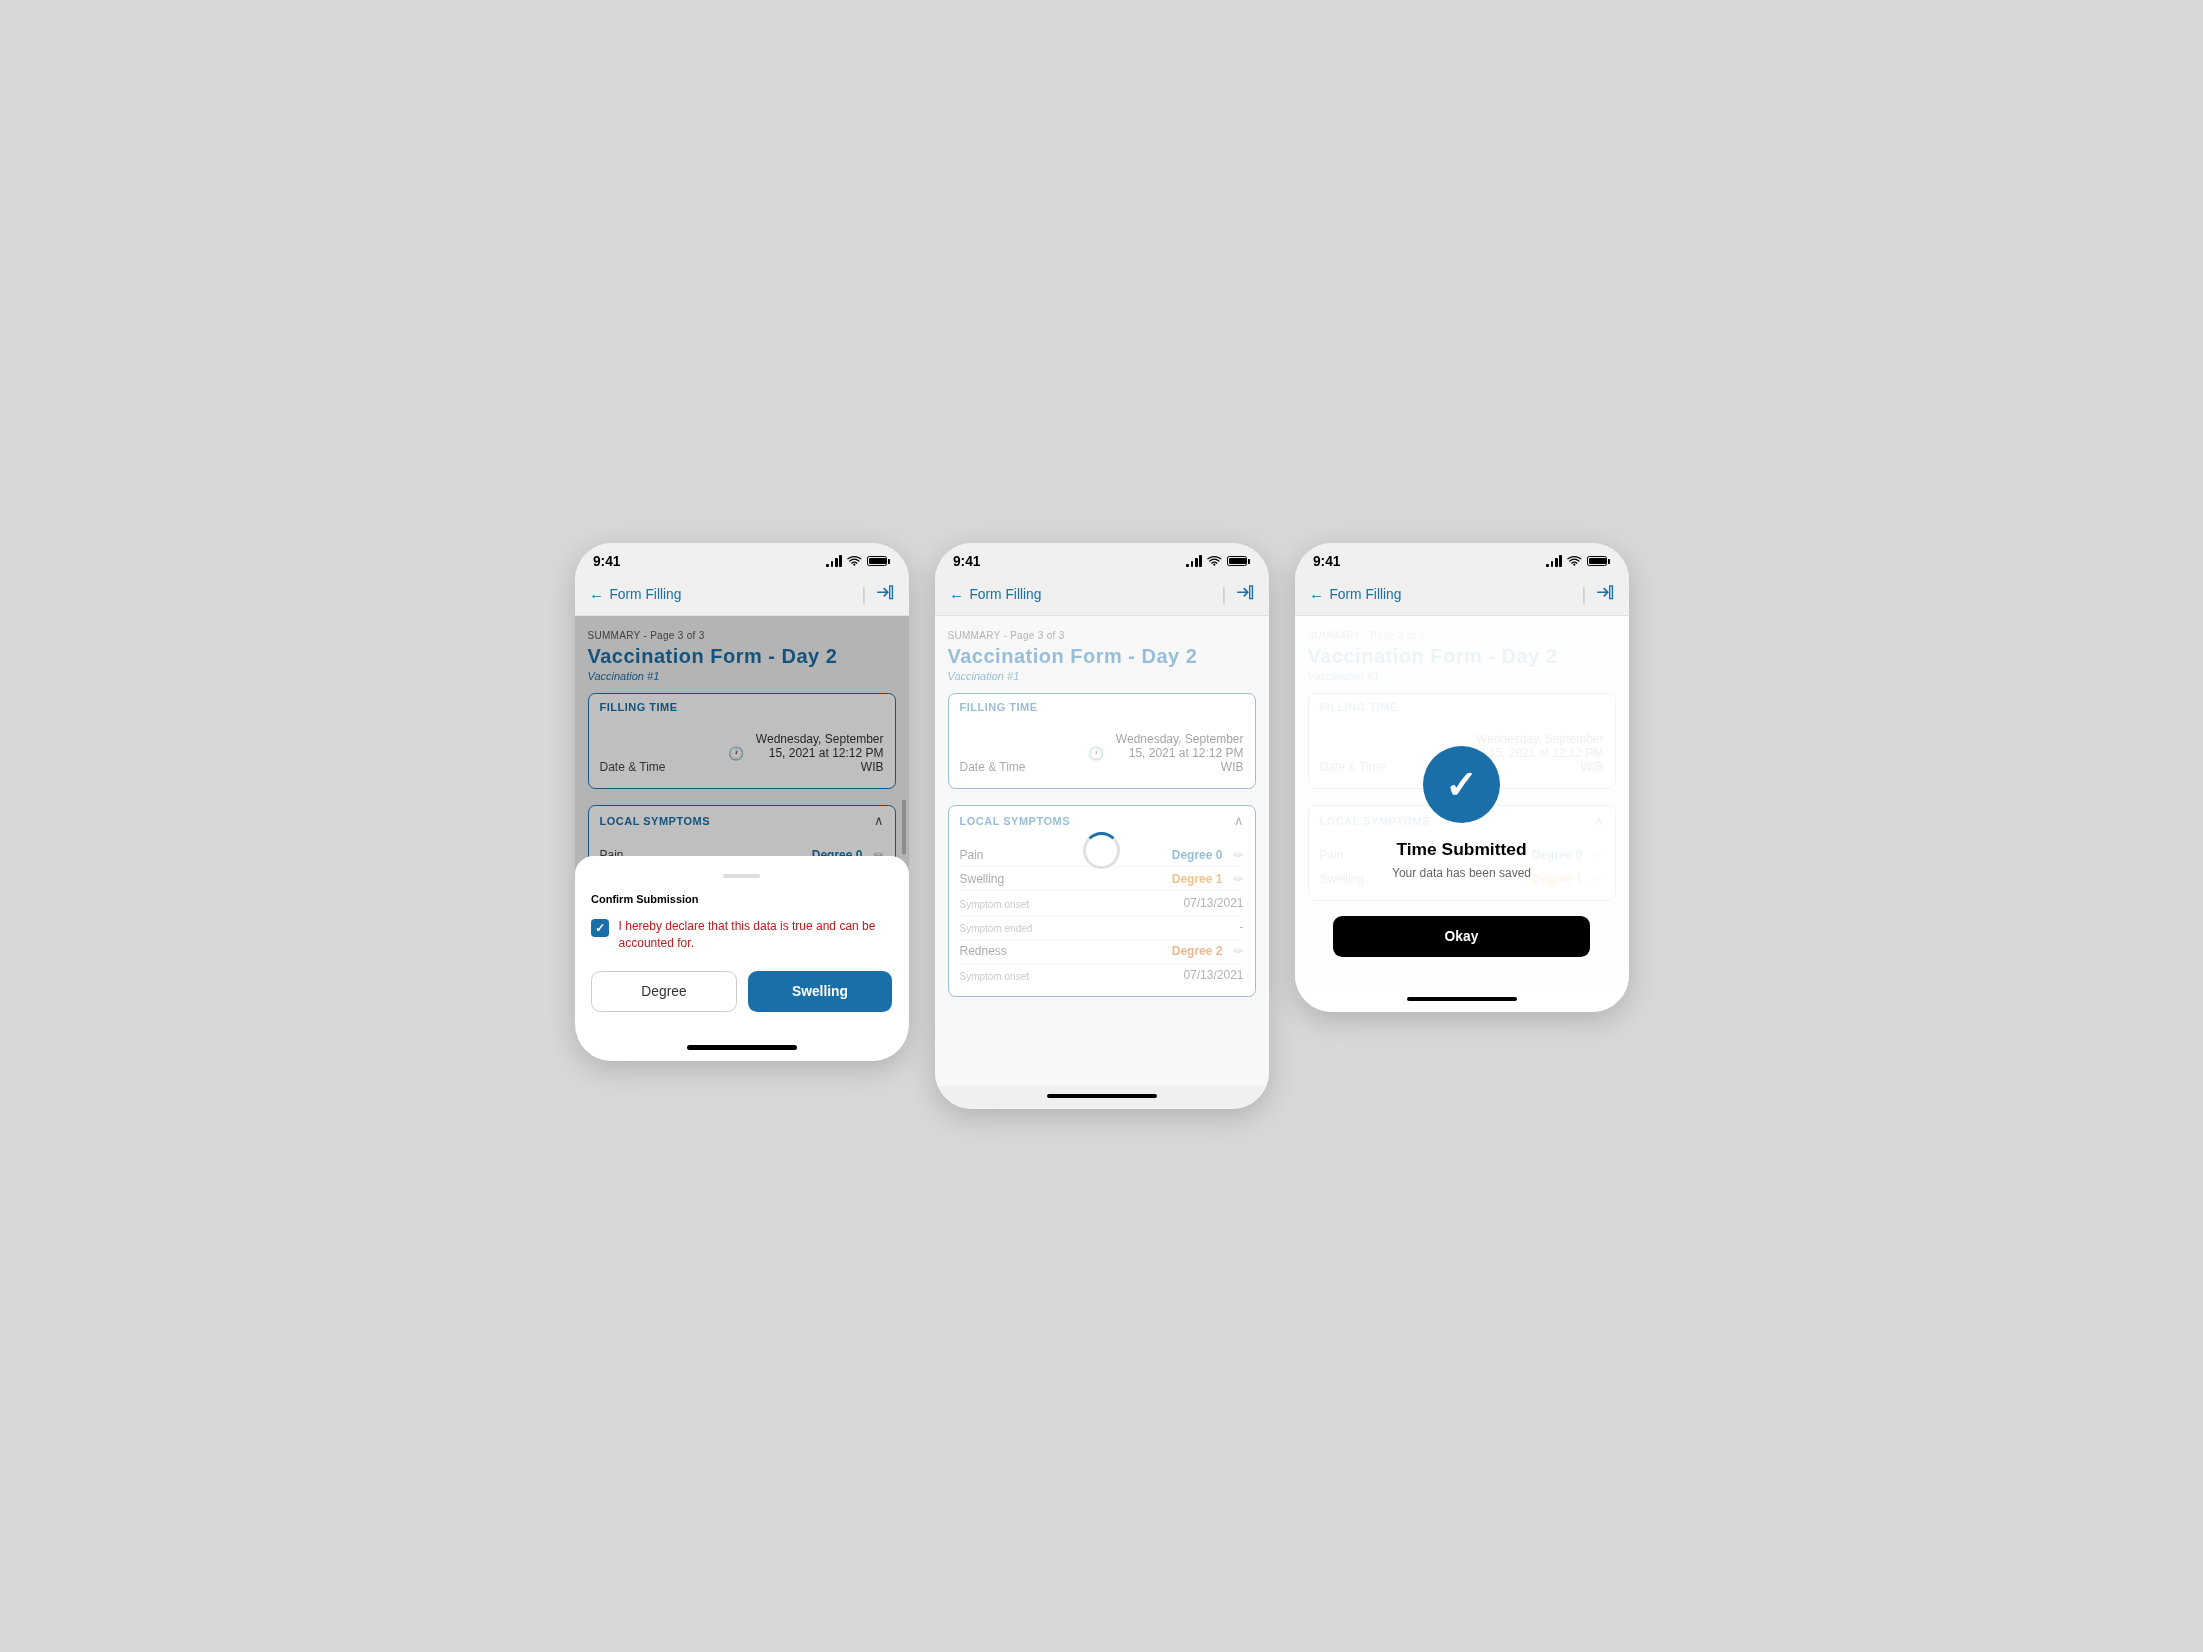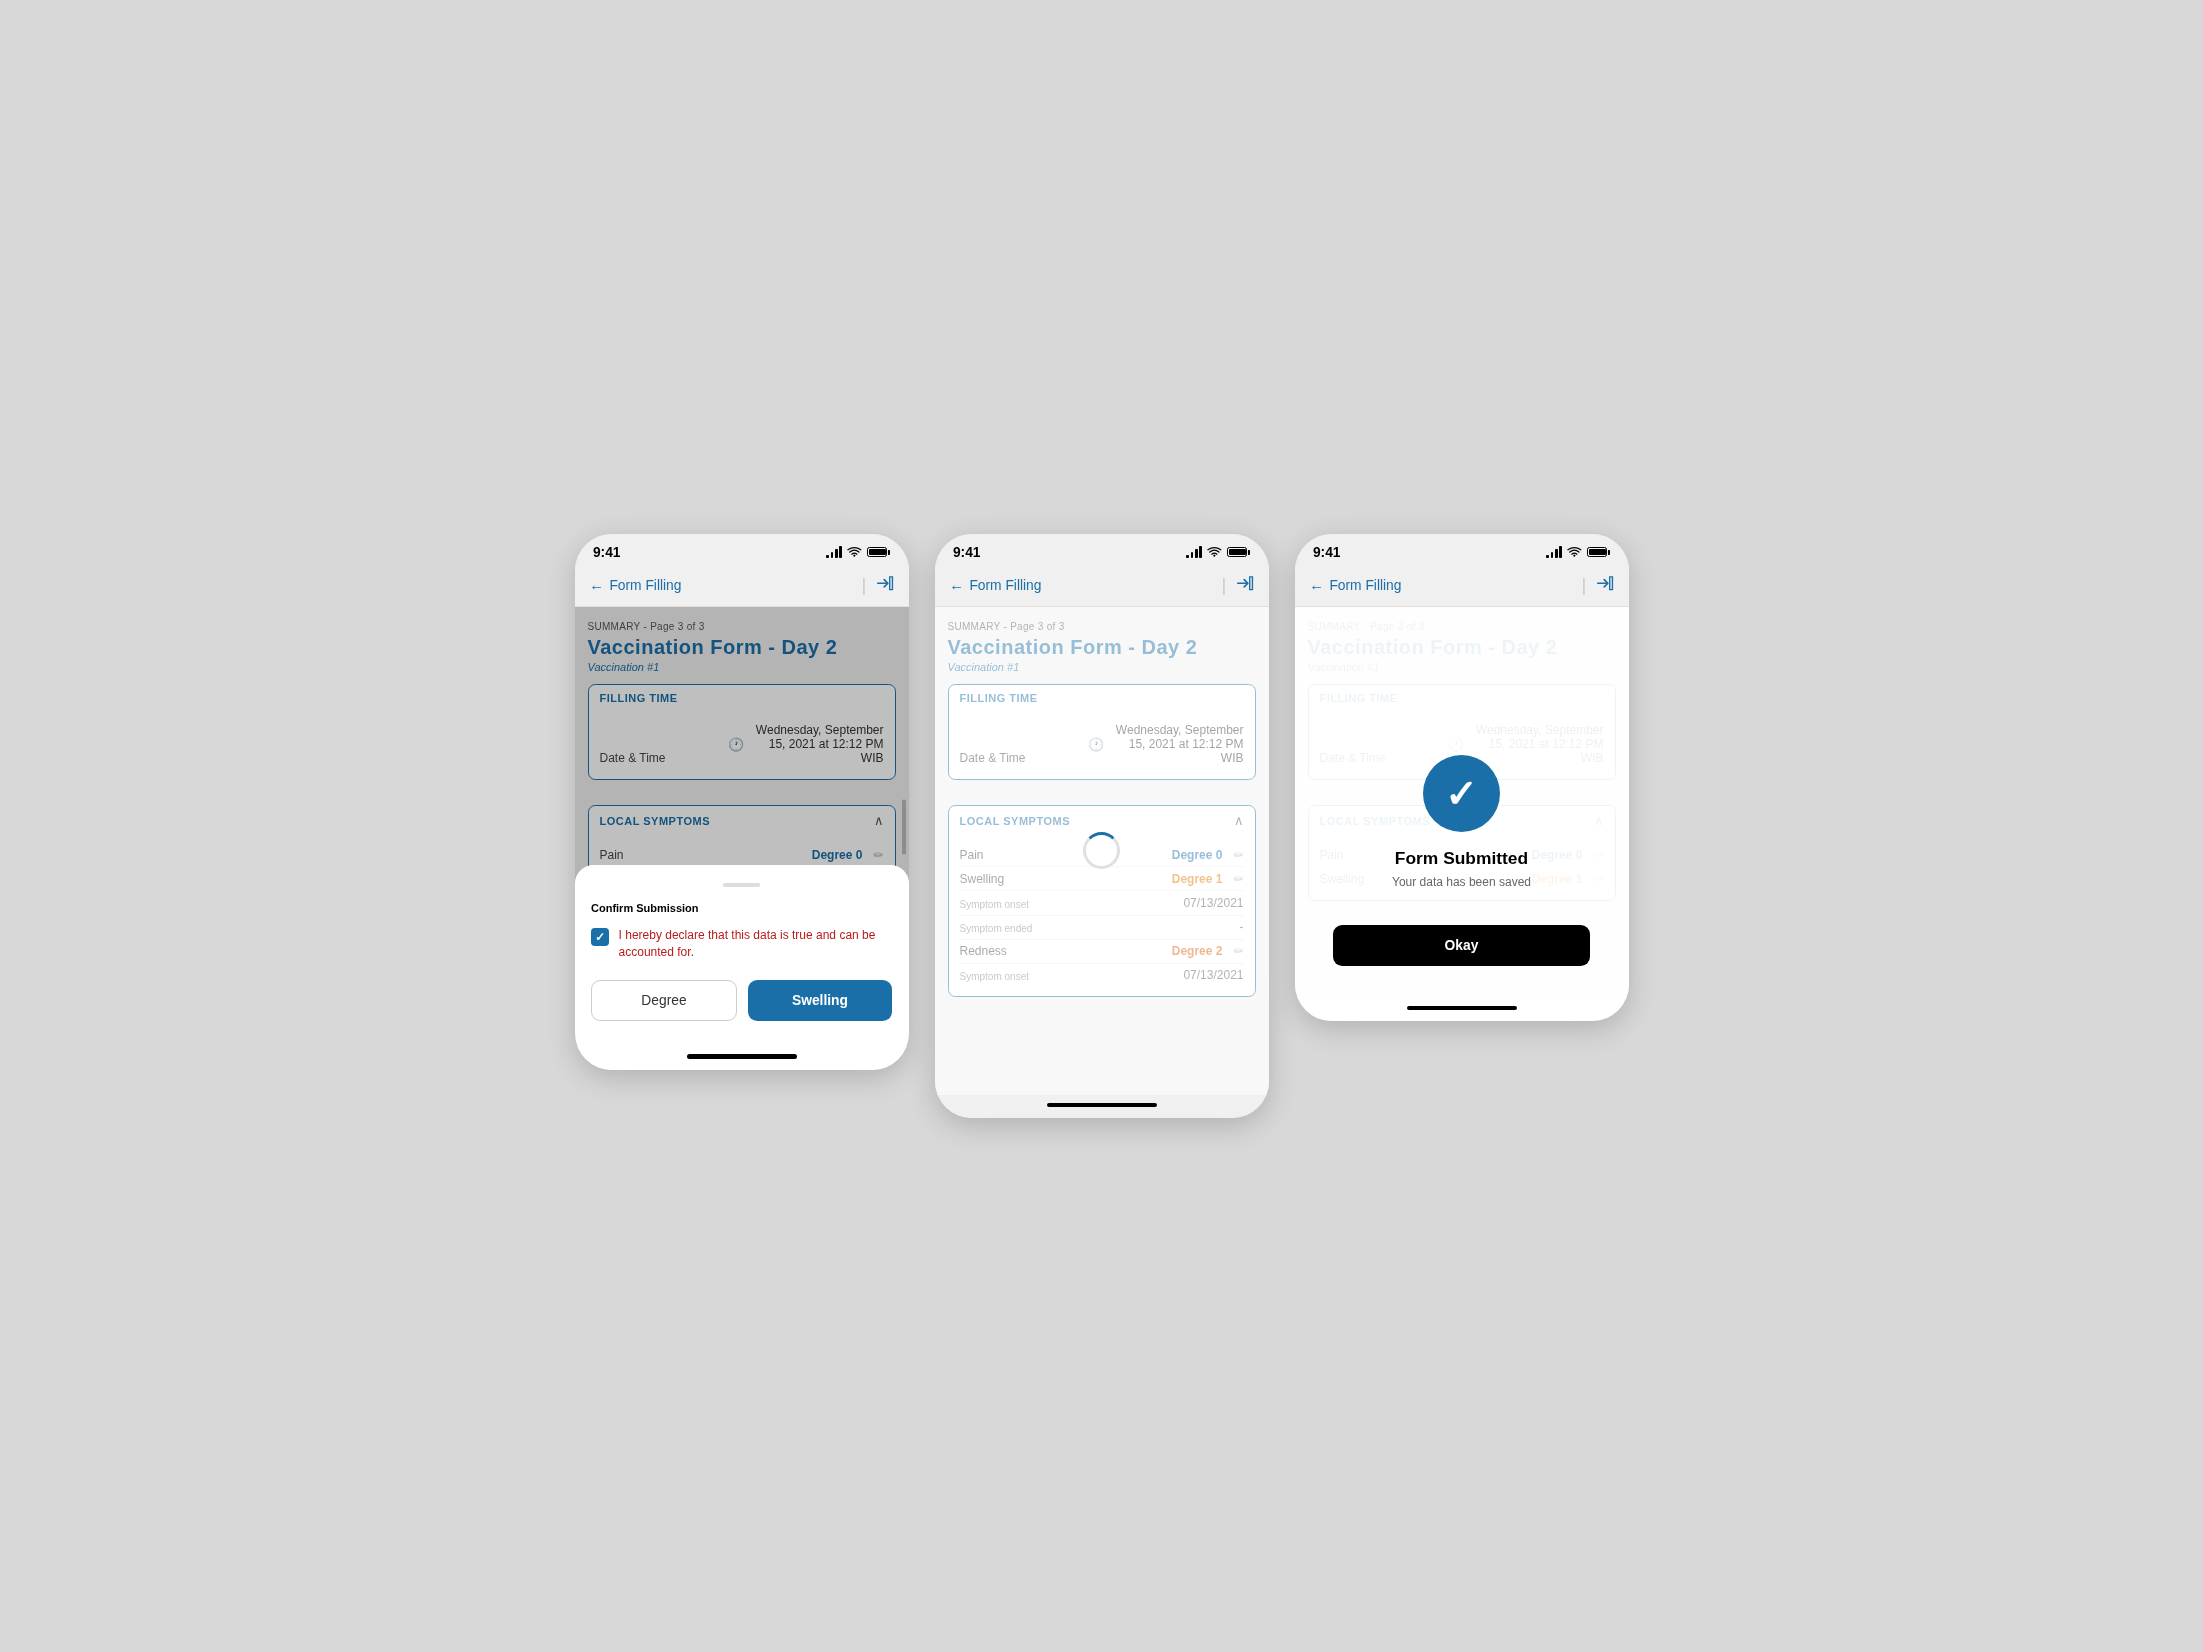--- a/index.html
+++ b/index.html
@@ -136,21 +136,21 @@
       font-size: 11px;
       color: #1a6fa8;
       font-style: italic;
       margin-bottom: 11px;
     }
     
     .card {
       background: #fff;
       border: 1.4px solid #1a6fa8;
       border-radius: 7.3px;
-      margin-bottom: 25px;
+      margin-bottom: 16px;
       overflow: hidden;
     }
     .card-header {
       padding: 7.3px 11px;
       display: flex;
       justify-content: space-between;
       align-items: center;
     }
     .card-header-title {
       font-size: 11px;
@@ -684,21 +684,21 @@
               </span>
             </div>
           </div>
         </div>
       </div>
 
       <div class="success-overlay">
         <div class="success-circle">
           <span class="success-check">✓</span>
         </div>
-        <div class="success-title">Form Submitted</div>
+        <div class="success-title">Time Submitted</div>
         <div class="success-sub">Your data has been saved</div>
         <button class="btn-okay" style="width:257px;">Okay</button>
       </div>
     </div>
     <div class="home-indicator" style="background:#fff">
       <div class="home-indicator-bar"></div>
     </div>
   </div>
 
 </div>

